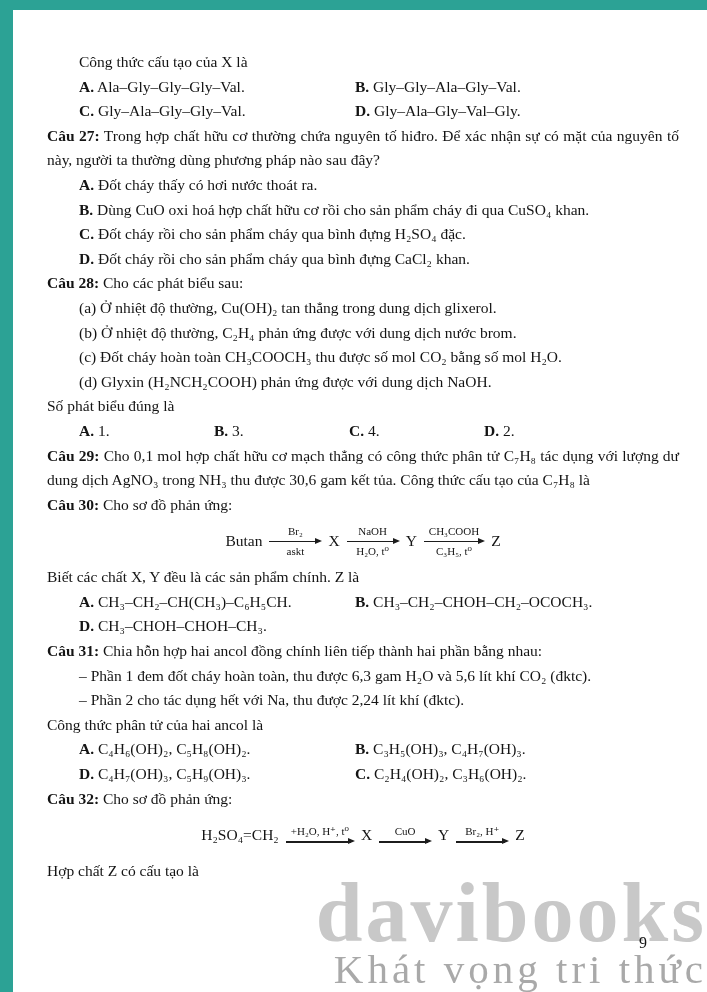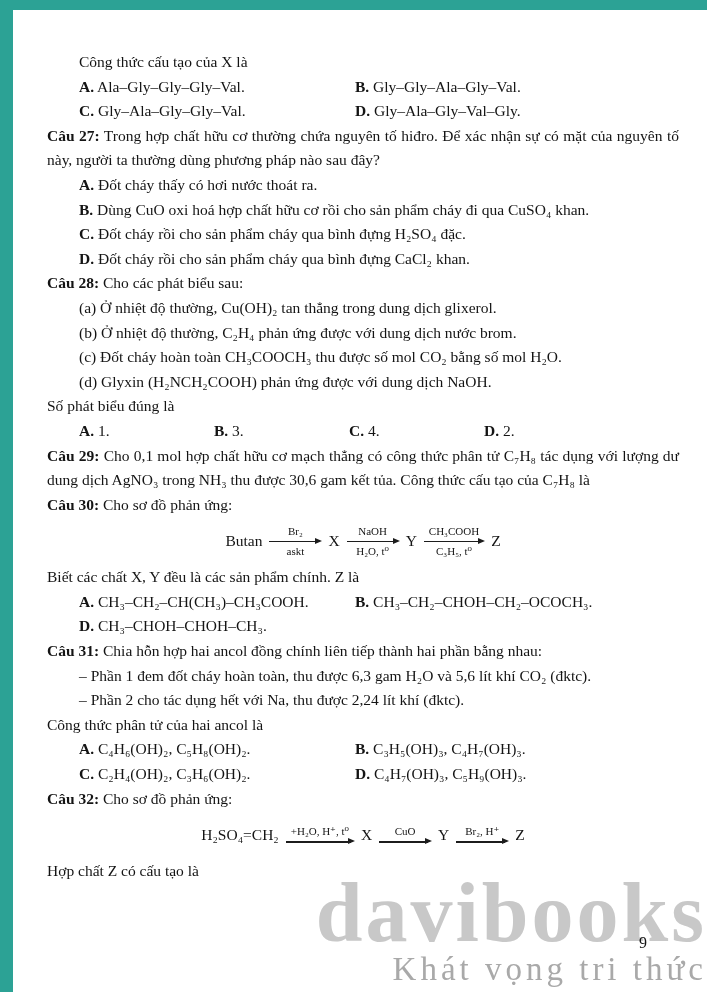--- a/index.html
+++ b/index.html
@@ -35,21 +35,21 @@
   .rxabove, .rxbelow { font-size:11px; line-height:13px; padding:0 5px; white-space:nowrap; }
   .rxshaft { align-self:stretch; position:relative; height:7px; }
   .rxshaft::before { content:""; position:absolute; left:0; right:3px; top:3px; height:1.3px; background:#1c1c1c; }
   .rxshaft::after {
     content:""; position:absolute; right:-1px; top:0; width:0; height:0;
     border-left:7px solid #1c1c1c; border-top:3.6px solid transparent; border-bottom:3.6px solid transparent;
   }
 
   .watermark { position:absolute; left:0; right:0; bottom:4px; text-align:right; z-index:1; pointer-events:none; }
   .wm-brand { font-size:84px; line-height:74px; font-weight:bold; color:var(--wm1,#c8c8c8); letter-spacing:3px; }
-  .wm-slogan { font-size:33px; line-height:38px; color:var(--wm2,#a9a9a9); letter-spacing:4px;margin-left:20px; }
+  .wm-slogan { font-size:41px; line-height:38px; color:var(--wm2,#a9a9a9); letter-spacing:4px;margin-left:20px; }
   .pageno { position:absolute; right:60px; bottom:40px; font-size:16px; z-index:2; }
 </style>
 </head>
 <body>
 
 <div class="page">
   <div class="edge-top"></div>
   <div class="edge-left"></div>
 
   <div class="content">
@@ -100,34 +100,34 @@
       <span class="cmp">Y</span>
       <span class="rxarrow">
         <span class="rxabove">CH₃COOH</span>
         <span class="rxshaft"></span>
         <span class="rxbelow">C₃H₅, t⁰</span>
       </span>
       <span class="cmp">Z</span>
     </div>
     <p>Biết các chất X, Y đều là các sản phẩm chính. Z là</p>
     <div class="opt2">
-      <div><b class="ol">A.</b> <span>CH₃–CH₂–CH(CH₃)–CH₃COOH.</span></div>
+      <div><b class="ol">A.</b> <span>CH₃–CH₂–CH(CH₃)–C₆H₅CH.</span></div>
       <div><b class="ol">B.</b> <span>CH₃–CH₂–CHOH–CH₂–OCOCH₃.</span></div>
       <div><b class="ol">D.</b> <span>CH₃–CHOH–CHOH–CH₃.</span></div>
     </div>
 
     <p><b class="qlabel">Câu 31:</b> <span>Chia hỗn hợp hai ancol đồng chính liên tiếp thành hai phần bằng nhau:</span></p>
     <div class="optline">– Phần 1 đem đốt cháy hoàn toàn, thu được 6,3 gam H₂O và 5,6 lít khí CO₂ (đktc).</div>
     <div class="optline">– Phần 2 cho tác dụng hết với Na, thu được 2,24 lít khí (đktc).</div>
     <p>Công thức phân tử của hai ancol là</p>
     <div class="opt2">
       <div><b class="ol">A.</b> <span>C₄H₆(OH)₂, C₅H₈(OH)₂.</span></div>
       <div><b class="ol">B.</b> <span>C₃H₅(OH)₃, C₄H₇(OH)₃.</span></div>
+      <div><b class="ol">D.</b> <span>C₄H₇(OH)₃, C₅H₉(OH)₃.</span></div>
       <div><b class="ol">C.</b> <span>C₂H₄(OH)₂, C₃H₆(OH)₂.</span></div>
-      <div><b class="ol">D.</b> <span>C₄H₇(OH)₃, C₅H₉(OH)₃.</span></div>
     </div>
 
     <p><b class="qlabel">Câu 32:</b> <span>Cho sơ đồ phản ứng:</span></p>
     <div class="scheme">
       <span class="cmp">H₂SO₄=CH₂</span>
       <span class="rxarrow">
         <span class="rxabove">+H₂O, H⁺, t⁰</span>
         <span class="rxshaft"></span>
         <span class="rxbelow"></span>
       </span>

